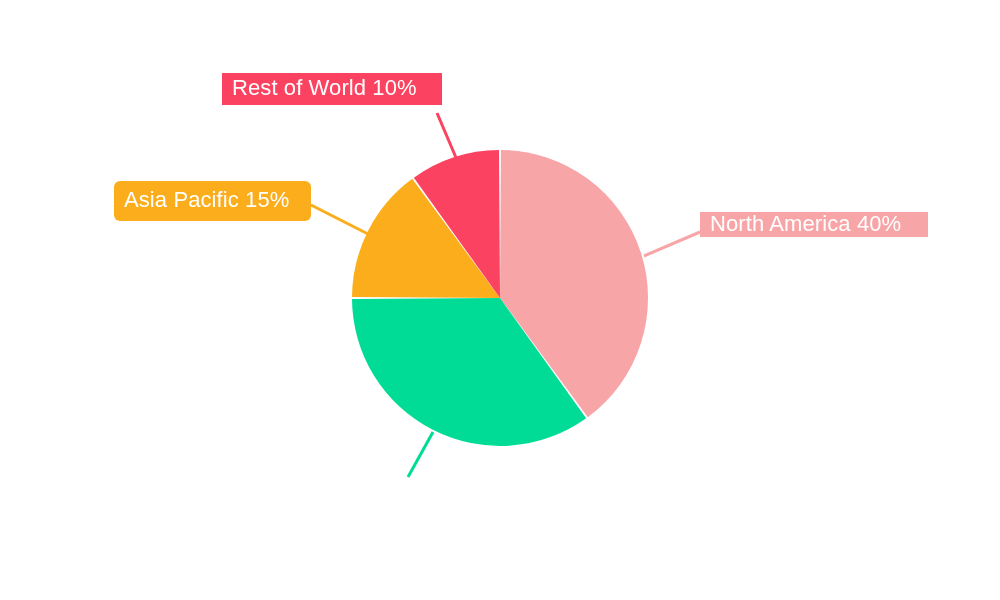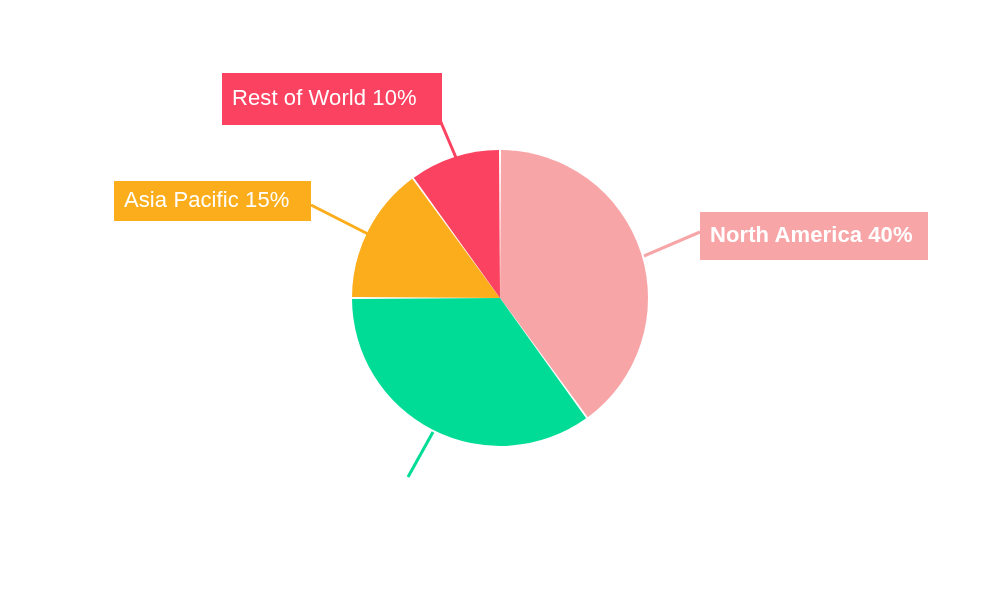--- a/index.html
+++ b/index.html
@@ -56,26 +56,26 @@
         <line x1="457" y1="160" x2="437" y2="113" stroke="#fb4260" stroke-width="3"></line>
       </g>
     <g id="slice-group">
         <path d="M 500 298 L 501.00 150.00 A 148 148 0 0 1 587.80 417.14 Z" fill="#f8a5a8"></path>
         <path d="M 500 298 L 586.18 418.32 A 148 148 0 0 1 352.00 299.00 Z" fill="#00dc96"></path>
         <path d="M 500 298 L 352.00 297.00 A 148 148 0 0 1 412.20 178.86 Z" fill="#fbad1b"></path>
         <path d="M 500 298 L 413.82 177.68 A 148 148 0 0 1 499.00 150.00 Z" fill="#fb4260"></path>
       </g>
   </svg>
 
-  <div class="slice-label" id="label-north-america" style="left: 700px; top: 212px; width: 228px; height: 48px; background: rgb(248, 165, 168); font-weight: bold;">
+  <div class="slice-label" id="label-north-america" style="left: 700px; top: 212px; width: 228px; height: 25px; background: rgb(248, 165, 168);">
     <span>North America 40%</span>
   </div>
 
 
-  <div class="slice-label" id="label-asia-pacific" style="left: 114px; top: 181px; width: 197px; height: 40px; background: rgb(251, 173, 27);">
+  <div class="slice-label" id="label-asia-pacific" style="left: 114px; top: 181px; width: 197px; height: 40px; background: rgb(251, 173, 27); border-radius: 6px;">
     <span>Asia Pacific 15%</span>
   </div>
 
-  <div class="slice-label" id="label-rest-of-world" style="left: 222px; top: 73px; width: 220px; height: 52px; background: rgb(251, 66, 96);">
+  <div class="slice-label" id="label-rest-of-world" style="left: 222px; top: 73px; width: 220px; height: 32px; background: rgb(251, 66, 96);">
     <span>Rest of World 10%</span>
   </div>
 
 </div>
 
 </body></html>

